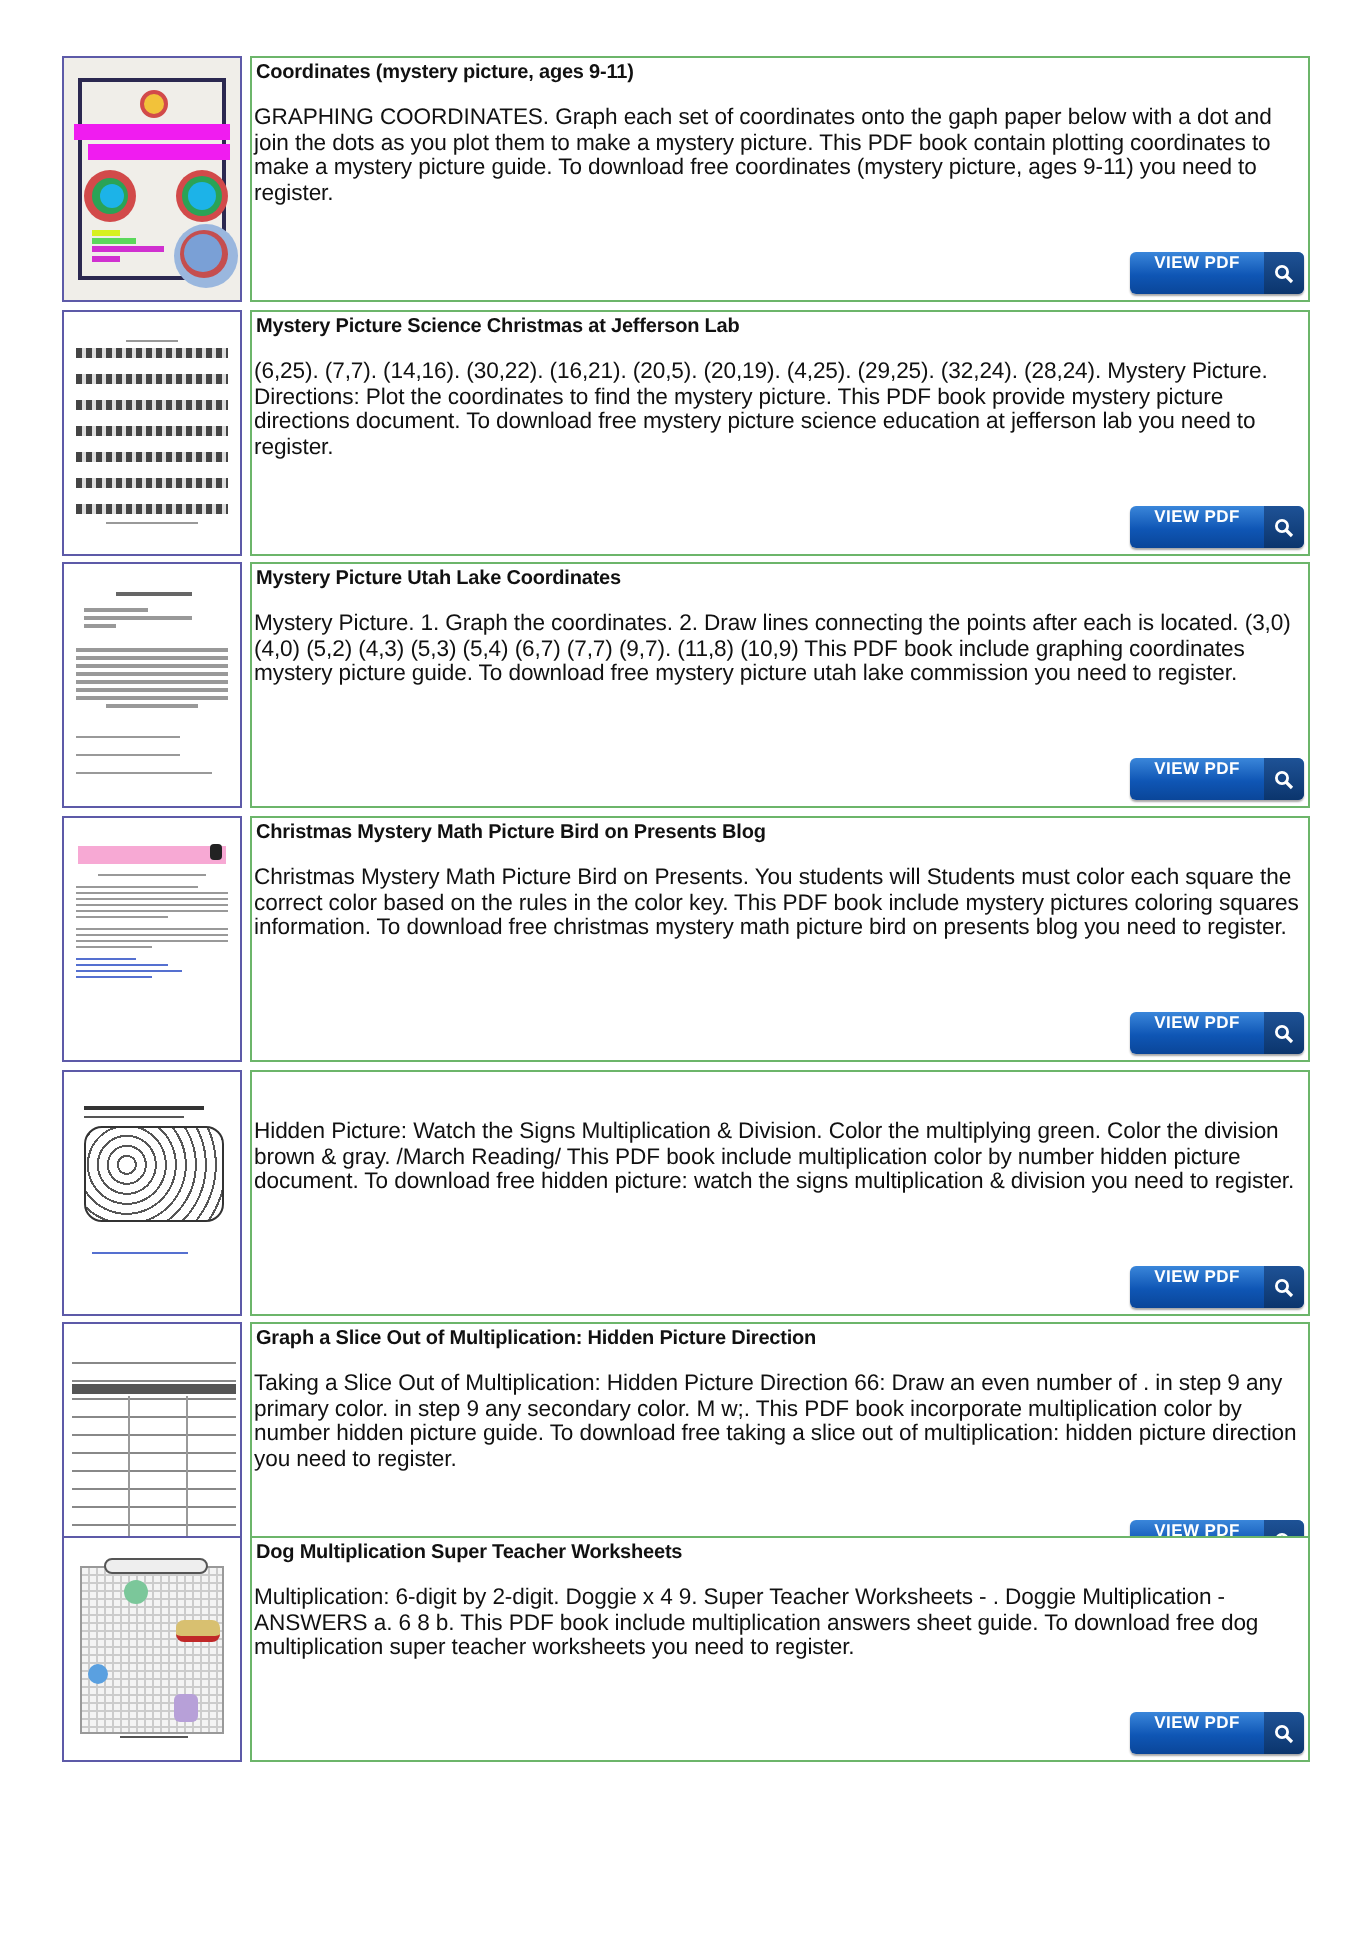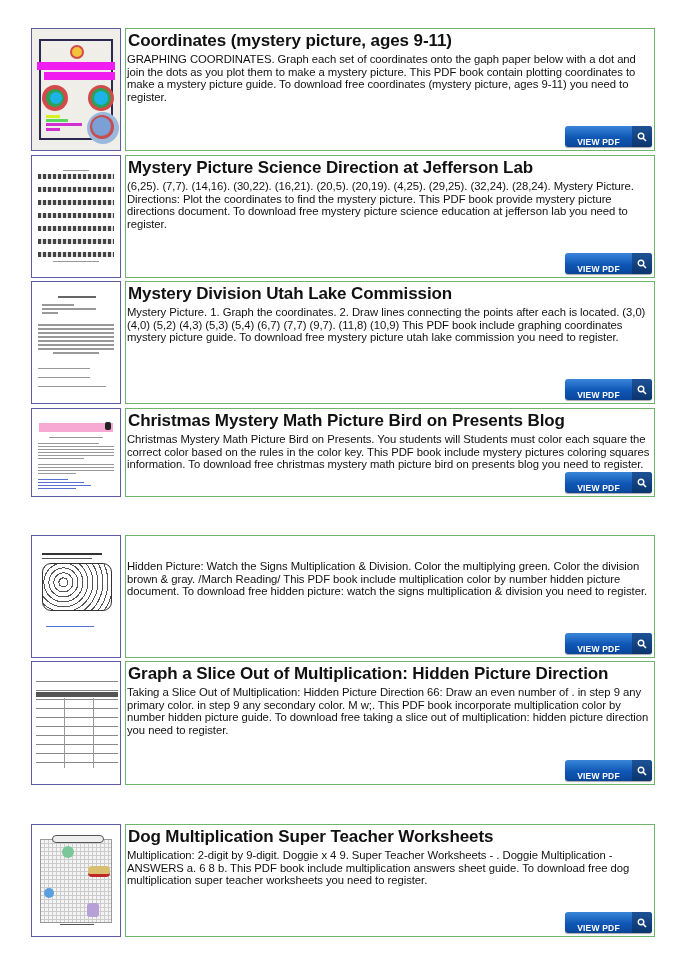--- a/index.html
+++ b/index.html
@@ -1,22 +1,22 @@
 <!DOCTYPE html>
 <html><head>
 <meta charset="utf-8">
 <style>
   html,body{margin:0;padding:0;background:#fff;}
   body{width:686px;height:970px;position:relative;font-family:"Liberation Sans",sans-serif;color:#111;}
   .row{position:absolute;left:31px;width:624px;}
   .thumb{position:absolute;left:0;top:0;width:90px;bottom:0;border:1px solid #5d5aa8;box-sizing:border-box;background:#fff;overflow:hidden;}
   .content{position:absolute;left:94px;right:0;top:0;bottom:0;border:1px solid #6cb56a;box-sizing:border-box;background:#fff;}
-  .title{position:absolute;left:2px;top:2px;font-weight:bold;font-size:17px;letter-spacing:-0.1px;white-space:nowrap;}
+  .title{position:absolute;left:2px;top:2px;font-weight:bold;font-size:10px;letter-spacing:-0.1px;white-space:nowrap;}
   .desc{position:absolute;left:1px;top:24px;right:4px;font-size:11.3px;line-height:12.6px;letter-spacing:-0.05px;}
-  .btn{position:absolute;right:2px;bottom:3px;width:87px;height:21px;border-radius:3px;background:linear-gradient(#3a86da,#0f56b5 55%,#0a4699);display:flex;align-items:flex-end;box-shadow:0 1px 1px rgba(0,0,0,.35);cursor:pointer;overflow:hidden;}
+  .btn{position:absolute;right:2px;bottom:3px;width:87px;height:21px;border-radius:3px;background:linear-gradient(#3a86da,#0f56b5 55%,#0a4699);display:flex;align-items:flex-start;box-shadow:0 1px 1px rgba(0,0,0,.35);cursor:pointer;overflow:hidden;}
   .btn-label{flex:1;text-align:center;color:#fff;font-weight:bold;font-size:8.5px;letter-spacing:0.2px;}
   .btn-icon{width:20px;height:100%;background:linear-gradient(#1e5296,#0b356d);display:flex;align-items:center;justify-content:center;}
   .btn-icon svg{display:block;}
   
   .t1{background:#f0eee9;}
   .t-frame{position:absolute;left:7px;top:10px;right:7px;bottom:10px;border:2px solid #2b2850;}
   .t-mag{position:absolute;left:5px;right:5px;height:8px;background:#f01cf0;}
   .t-circ{position:absolute;border-radius:50%;}
   .lines{position:absolute;left:6px;right:6px;}
   .lines div{height:2px;background:#999;margin-bottom:2px;}
@@ -67,21 +67,21 @@
       <div style="height:5px;background:repeating-linear-gradient(90deg,#444 0 3px,#ddd 3px 5px);margin-bottom:8px;"></div>
       <div style="height:5px;background:repeating-linear-gradient(90deg,#444 0 3px,#ddd 3px 5px);margin-bottom:8px;"></div>
       <div style="height:5px;background:repeating-linear-gradient(90deg,#444 0 3px,#ddd 3px 5px);margin-bottom:8px;"></div>
       <div style="height:5px;background:repeating-linear-gradient(90deg,#444 0 3px,#ddd 3px 5px);margin-bottom:8px;"></div>
       <div style="height:5px;background:repeating-linear-gradient(90deg,#444 0 3px,#ddd 3px 5px);margin-bottom:8px;"></div>
       <div style="height:5px;background:repeating-linear-gradient(90deg,#444 0 3px,#ddd 3px 5px);margin-bottom:4px;"></div>
       <div style="height:1px;background:#999;margin:0 15px;"></div>
     </div>
   </div>
   <div class="content">
-    <div class="title">Mystery Picture Science Direction at Jefferson Lab</div>
+    <div class="title">Mystery Picture Science Christmas at Jefferson Lab</div>
     <div class="desc">(6,25). (7,7). (14,16). (30,22). (16,21). (20,5). (20,19). (4,25). (29,25). (32,24). (28,24). Mystery Picture. Directions: Plot the coordinates to find the mystery picture. This PDF book provide mystery picture directions document. To download free mystery picture science education at jefferson lab you need to register.</div>
     <div class="btn">
       <span class="btn-label">VIEW PDF</span>
       <span class="btn-icon">
           <svg width="10" height="10" viewBox="0 0 10 10">
             <circle cx="4" cy="4" r="2.8" fill="none" stroke="#fff" stroke-width="1.4"></circle>
             <line x1="6" y1="6" x2="9" y2="9" stroke="#fff" stroke-width="1.6"></line>
           </svg>
         </span>
     </div>
@@ -106,35 +106,35 @@
         <div></div>
         <div style="width:60%;margin-left:20%;"></div>
     </div>
     <div class="lines" style="top:86px;right:30px;">
       <div style="height:1px;margin-bottom:8px;"></div>
         <div style="height:1px;margin-bottom:8px;"></div>
         <div style="height:1px;width:130%;"></div>
     </div>
   </div>
   <div class="content">
-    <div class="title">Mystery Division Utah Lake Commission</div>
+    <div class="title">Mystery Picture Utah Lake Coordinates</div>
     <div class="desc">Mystery Picture. 1. Graph the coordinates. 2. Draw lines connecting the points after each is located. (3,0) (4,0) (5,2) (4,3) (5,3) (5,4) (6,7) (7,7) (9,7). (11,8) (10,9)  This PDF book include graphing coordinates mystery picture guide. To download free mystery picture utah lake commission you need to register.</div>
     <div class="btn">
       <span class="btn-label">VIEW PDF</span>
       <span class="btn-icon">
           <svg width="10" height="10" viewBox="0 0 10 10">
             <circle cx="4" cy="4" r="2.8" fill="none" stroke="#fff" stroke-width="1.4"></circle>
             <line x1="6" y1="6" x2="9" y2="9" stroke="#fff" stroke-width="1.6"></line>
           </svg>
         </span>
     </div>
   </div>
 </div>
 
-<div class="row" style="top:408px;height:89px;">
+<div class="row" style="top:408px;height:123px;">
   <div class="thumb">
     <div style="position:absolute;left:7px;top:14px;right:7px;height:9px;background:#f7a9d4;"></div>
     <div style="position:absolute;right:9px;top:13px;width:6px;height:8px;background:#222;border-radius:2px;"></div>
     <div class="lines" style="top:28px;">
       <div style="width:70%;margin-left:15%;height:1px;margin-bottom:5px;"></div>
       <div style="height:1px;width:80%;"></div>
       <div style="height:1px;"></div>
         <div style="height:1px;"></div>
         <div style="height:1px;"></div>
         <div style="height:1px;"></div>
@@ -199,33 +199,33 @@
       <span class="btn-icon">
           <svg width="10" height="10" viewBox="0 0 10 10">
             <circle cx="4" cy="4" r="2.8" fill="none" stroke="#fff" stroke-width="1.4"></circle>
             <line x1="6" y1="6" x2="9" y2="9" stroke="#fff" stroke-width="1.6"></line>
           </svg>
         </span>
     </div>
   </div>
 </div>
 
-<div class="row" style="top:824px;height:113px;">
+<div class="row" style="top:768px;height:113px;">
   <div class="thumb">
     <div style="position:absolute;left:8px;top:14px;right:8px;height:82px;border:1px solid #999;background:repeating-linear-gradient(90deg,transparent 0 3px,#ccc 3px 4px),repeating-linear-gradient(transparent 0 3px,#ccc 3px 4px),#f4f4f4;"></div>
     <div style="position:absolute;left:20px;top:10px;width:50px;height:6px;border-radius:4px;border:1px solid #555;background:#eee;"></div>
     <div style="position:absolute;left:30px;top:21px;width:12px;height:12px;border-radius:50%;background:#7bc79a;"></div>
     <div style="position:absolute;left:56px;top:41px;width:22px;height:8px;border-radius:4px;background:#d8c070;border-bottom:3px solid #c02828;"></div>
     <div style="position:absolute;left:12px;top:63px;width:10px;height:10px;border-radius:50%;background:#5aa0e0;"></div>
     <div style="position:absolute;left:55px;top:78px;width:12px;height:14px;border-radius:3px;background:#b7a0d8;"></div>
     <div style="position:absolute;left:28px;top:99px;width:34px;height:1px;background:#555;"></div>
   </div>
   <div class="content">
     <div class="title">Dog Multiplication Super Teacher Worksheets</div>
-    <div class="desc">Multiplication: 2-digit by 9-digit. Doggie x 4 9. Super Teacher Worksheets - . Doggie Multiplication - ANSWERS a. 6 8 b. This PDF book include multiplication answers sheet guide. To download free dog multiplication super teacher worksheets you need to register.</div>
+    <div class="desc">Multiplication: 6-digit by 2-digit. Doggie x 4 9. Super Teacher Worksheets - . Doggie Multiplication - ANSWERS a. 6 8 b. This PDF book include multiplication answers sheet guide. To download free dog multiplication super teacher worksheets you need to register.</div>
     <div class="btn">
       <span class="btn-label">VIEW PDF</span>
       <span class="btn-icon">
           <svg width="10" height="10" viewBox="0 0 10 10">
             <circle cx="4" cy="4" r="2.8" fill="none" stroke="#fff" stroke-width="1.4"></circle>
             <line x1="6" y1="6" x2="9" y2="9" stroke="#fff" stroke-width="1.6"></line>
           </svg>
         </span>
     </div>
   </div>

